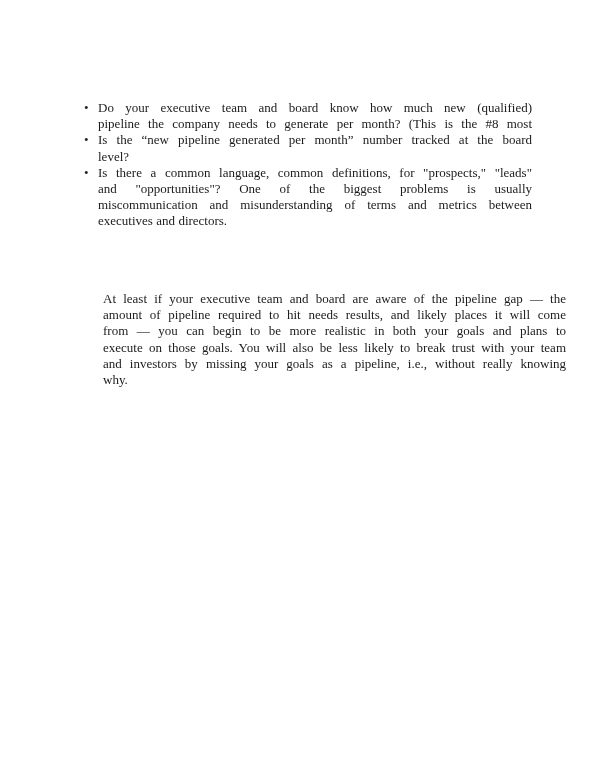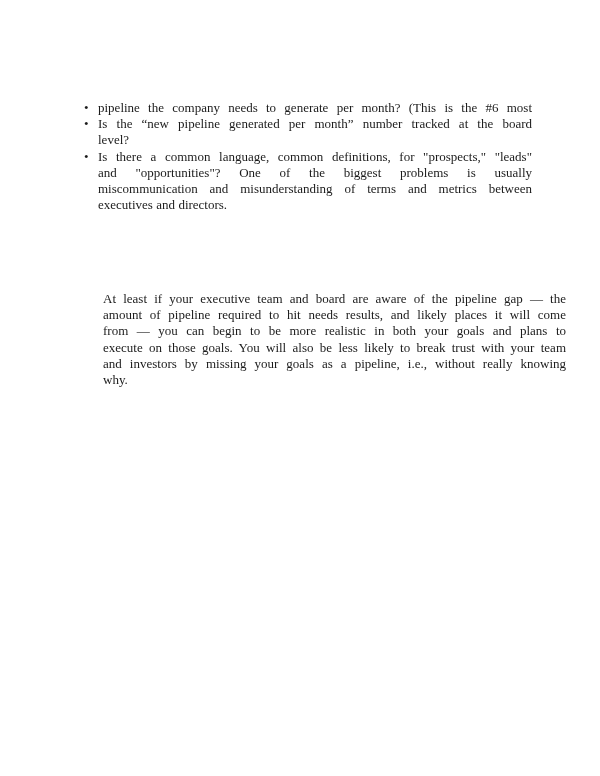--- a/index.html
+++ b/index.html
@@ -57,21 +57,22 @@
 </style>
 </head>
 <body>
 
 <div class="page">
 
   <div class="bullet-list">
 
     <div class="bullet-item">
       <span class="marker">•</span>
-      <div class="ln">pipeline the company needs to generate per month? (This is the #6 most</div>
+      <div class="ln">Do your executive team and board know how much new (qualified)</div>
+      <div class="ln">pipeline the company needs to generate per month? (This is the #8 most</div>
     </div>
 
     <div class="bullet-item">
       <span class="marker">•</span>
       <div class="ln">Is the “new pipeline generated per month” number tracked at the board</div>
       <div class="ln last">level?</div>
     </div>
 
     <div class="bullet-item">
       <span class="marker">•</span>

